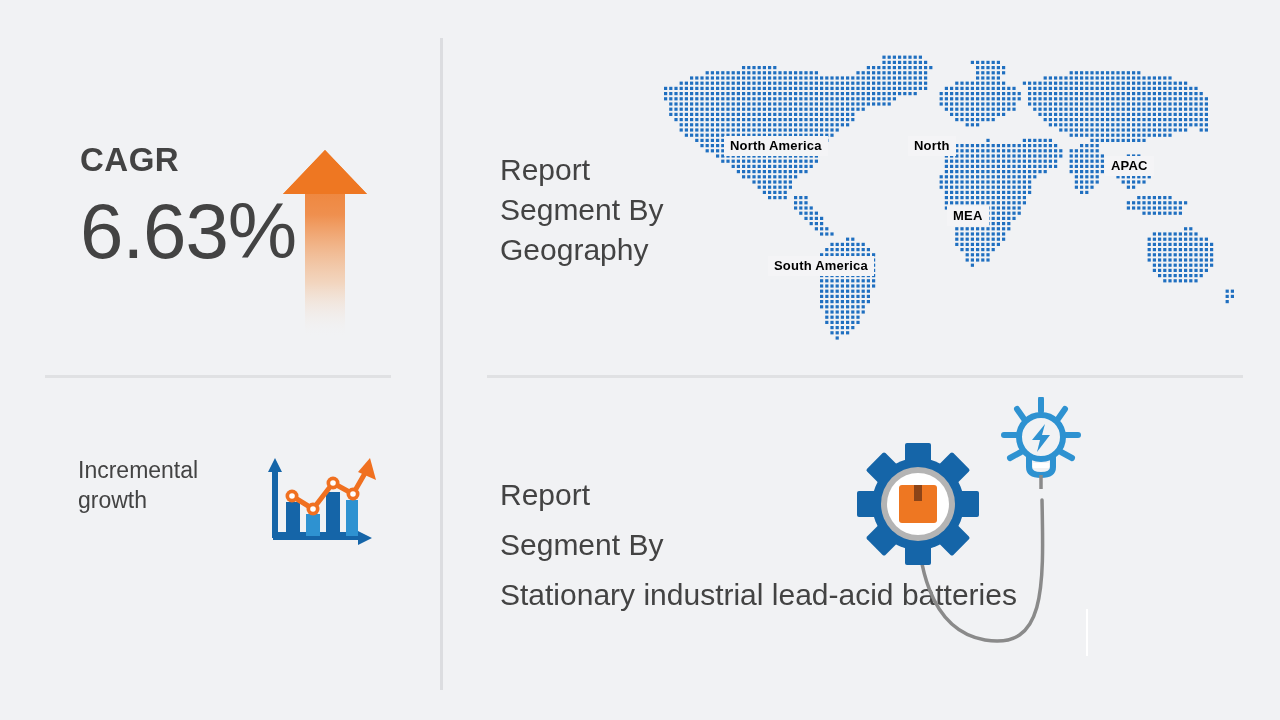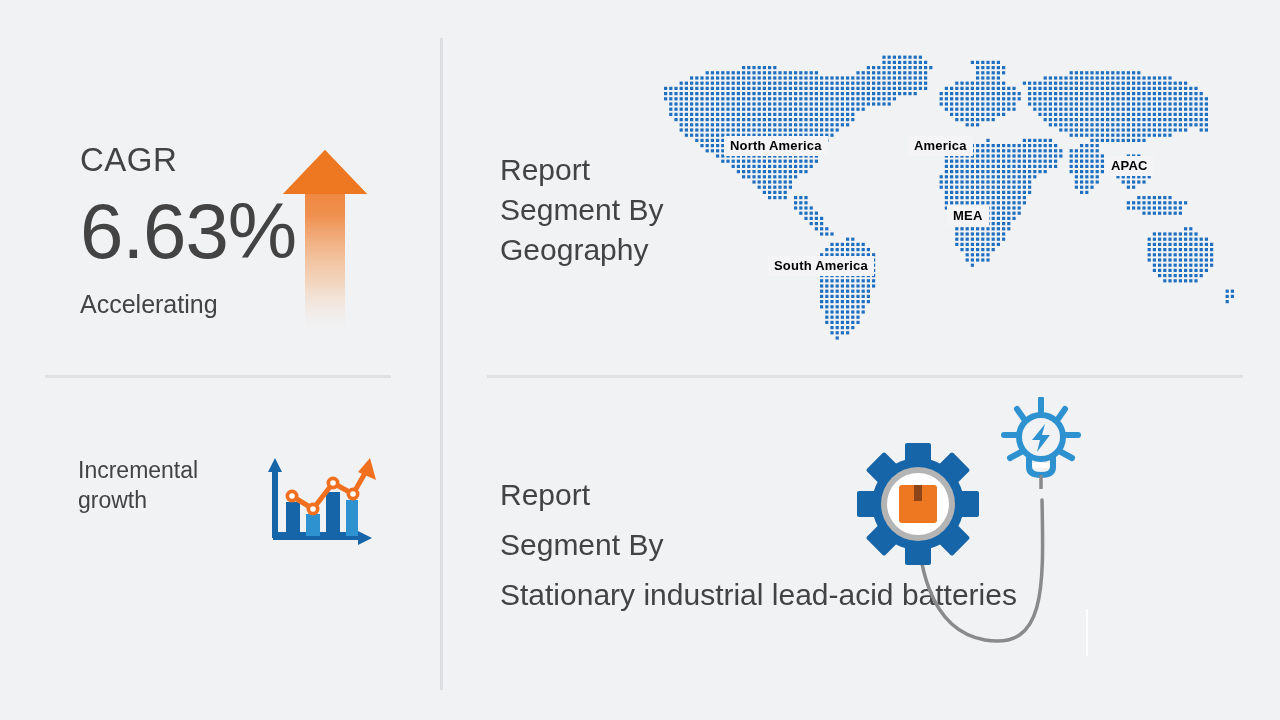--- a/index.html
+++ b/index.html
@@ -53,21 +53,21 @@
 
   
   .cagr-block {
     position: absolute;
     left: 80px;
     top: 143px;
     width: 310px;
   }
   .cagr-label {
     font-size: 33px;
-    font-weight: 400;
+    font-weight: 700;
     color: #434343;
     letter-spacing: 0.5px;
     line-height: 1;
   }
   .cagr-value {
     font-size: 78px;
     font-weight: 300;
     color: #434343;
     line-height: 1;
     margin-top: 16px;
@@ -193,21 +193,20 @@
 
 <div id="canvas">
 
   <div class="divider-v"></div>
   <div class="divider-h-left"></div>
   <div class="divider-h-right"></div>
 
   <div class="cagr-block">
     <div class="cagr-label">CAGR</div>
     <div class="cagr-value">6.63%</div>
-    <div class="cagr-sub">Accelerating</div>
   </div>
 
   <div class="arrow-up">
     <svg width="84" height="185" viewBox="0 0 84 185">
       <defs>
         <linearGradient id="arrowGrad" x1="0" y1="0" x2="0" y2="1">
           <stop offset="0%" stop-color="#ee7722" stop-opacity="1"></stop>
           <stop offset="35%" stop-color="#ef8740" stop-opacity="0.92"></stop>
           <stop offset="72%" stop-color="#f3b98a" stop-opacity="0.5"></stop>
           <stop offset="100%" stop-color="#f1f2f4" stop-opacity="0.05"></stop>
@@ -2309,21 +2308,21 @@
         <rect x="215.6" y="283.2" width="3.2" height="3.2" fill="#1f6fc0"></rect>
         <rect x="220.8" y="283.2" width="3.2" height="3.2" fill="#1f6fc0"></rect>
         <rect x="226.0" y="283.2" width="3.2" height="3.2" fill="#1f6fc0"></rect>
         <rect x="215.6" y="288.4" width="3.2" height="3.2" fill="#1f6fc0"></rect>
       </svg>
   </div>
 
   <div id="region-labels">
       <div class="map-label" style="left: 724px; top: 136px;">North America</div>
       <div class="map-label" style="left: 768px; top: 256px;">South America</div>
-      <div class="map-label" style="left: 908px; top: 136px;">America</div>
+      <div class="map-label" style="left: 908px; top: 136px;">North</div>
       <div class="map-label" style="left: 947px; top: 206px;">MEA</div>
       <div class="map-label" style="left: 1065px; top: 156px; margin-left: 40px;">APAC</div>
     </div>
 
   <div class="seg-title">
     <div>Report</div>
     <div>Segment By</div>
     <div>Stationary industrial lead-acid batteries</div>
   </div>
 

